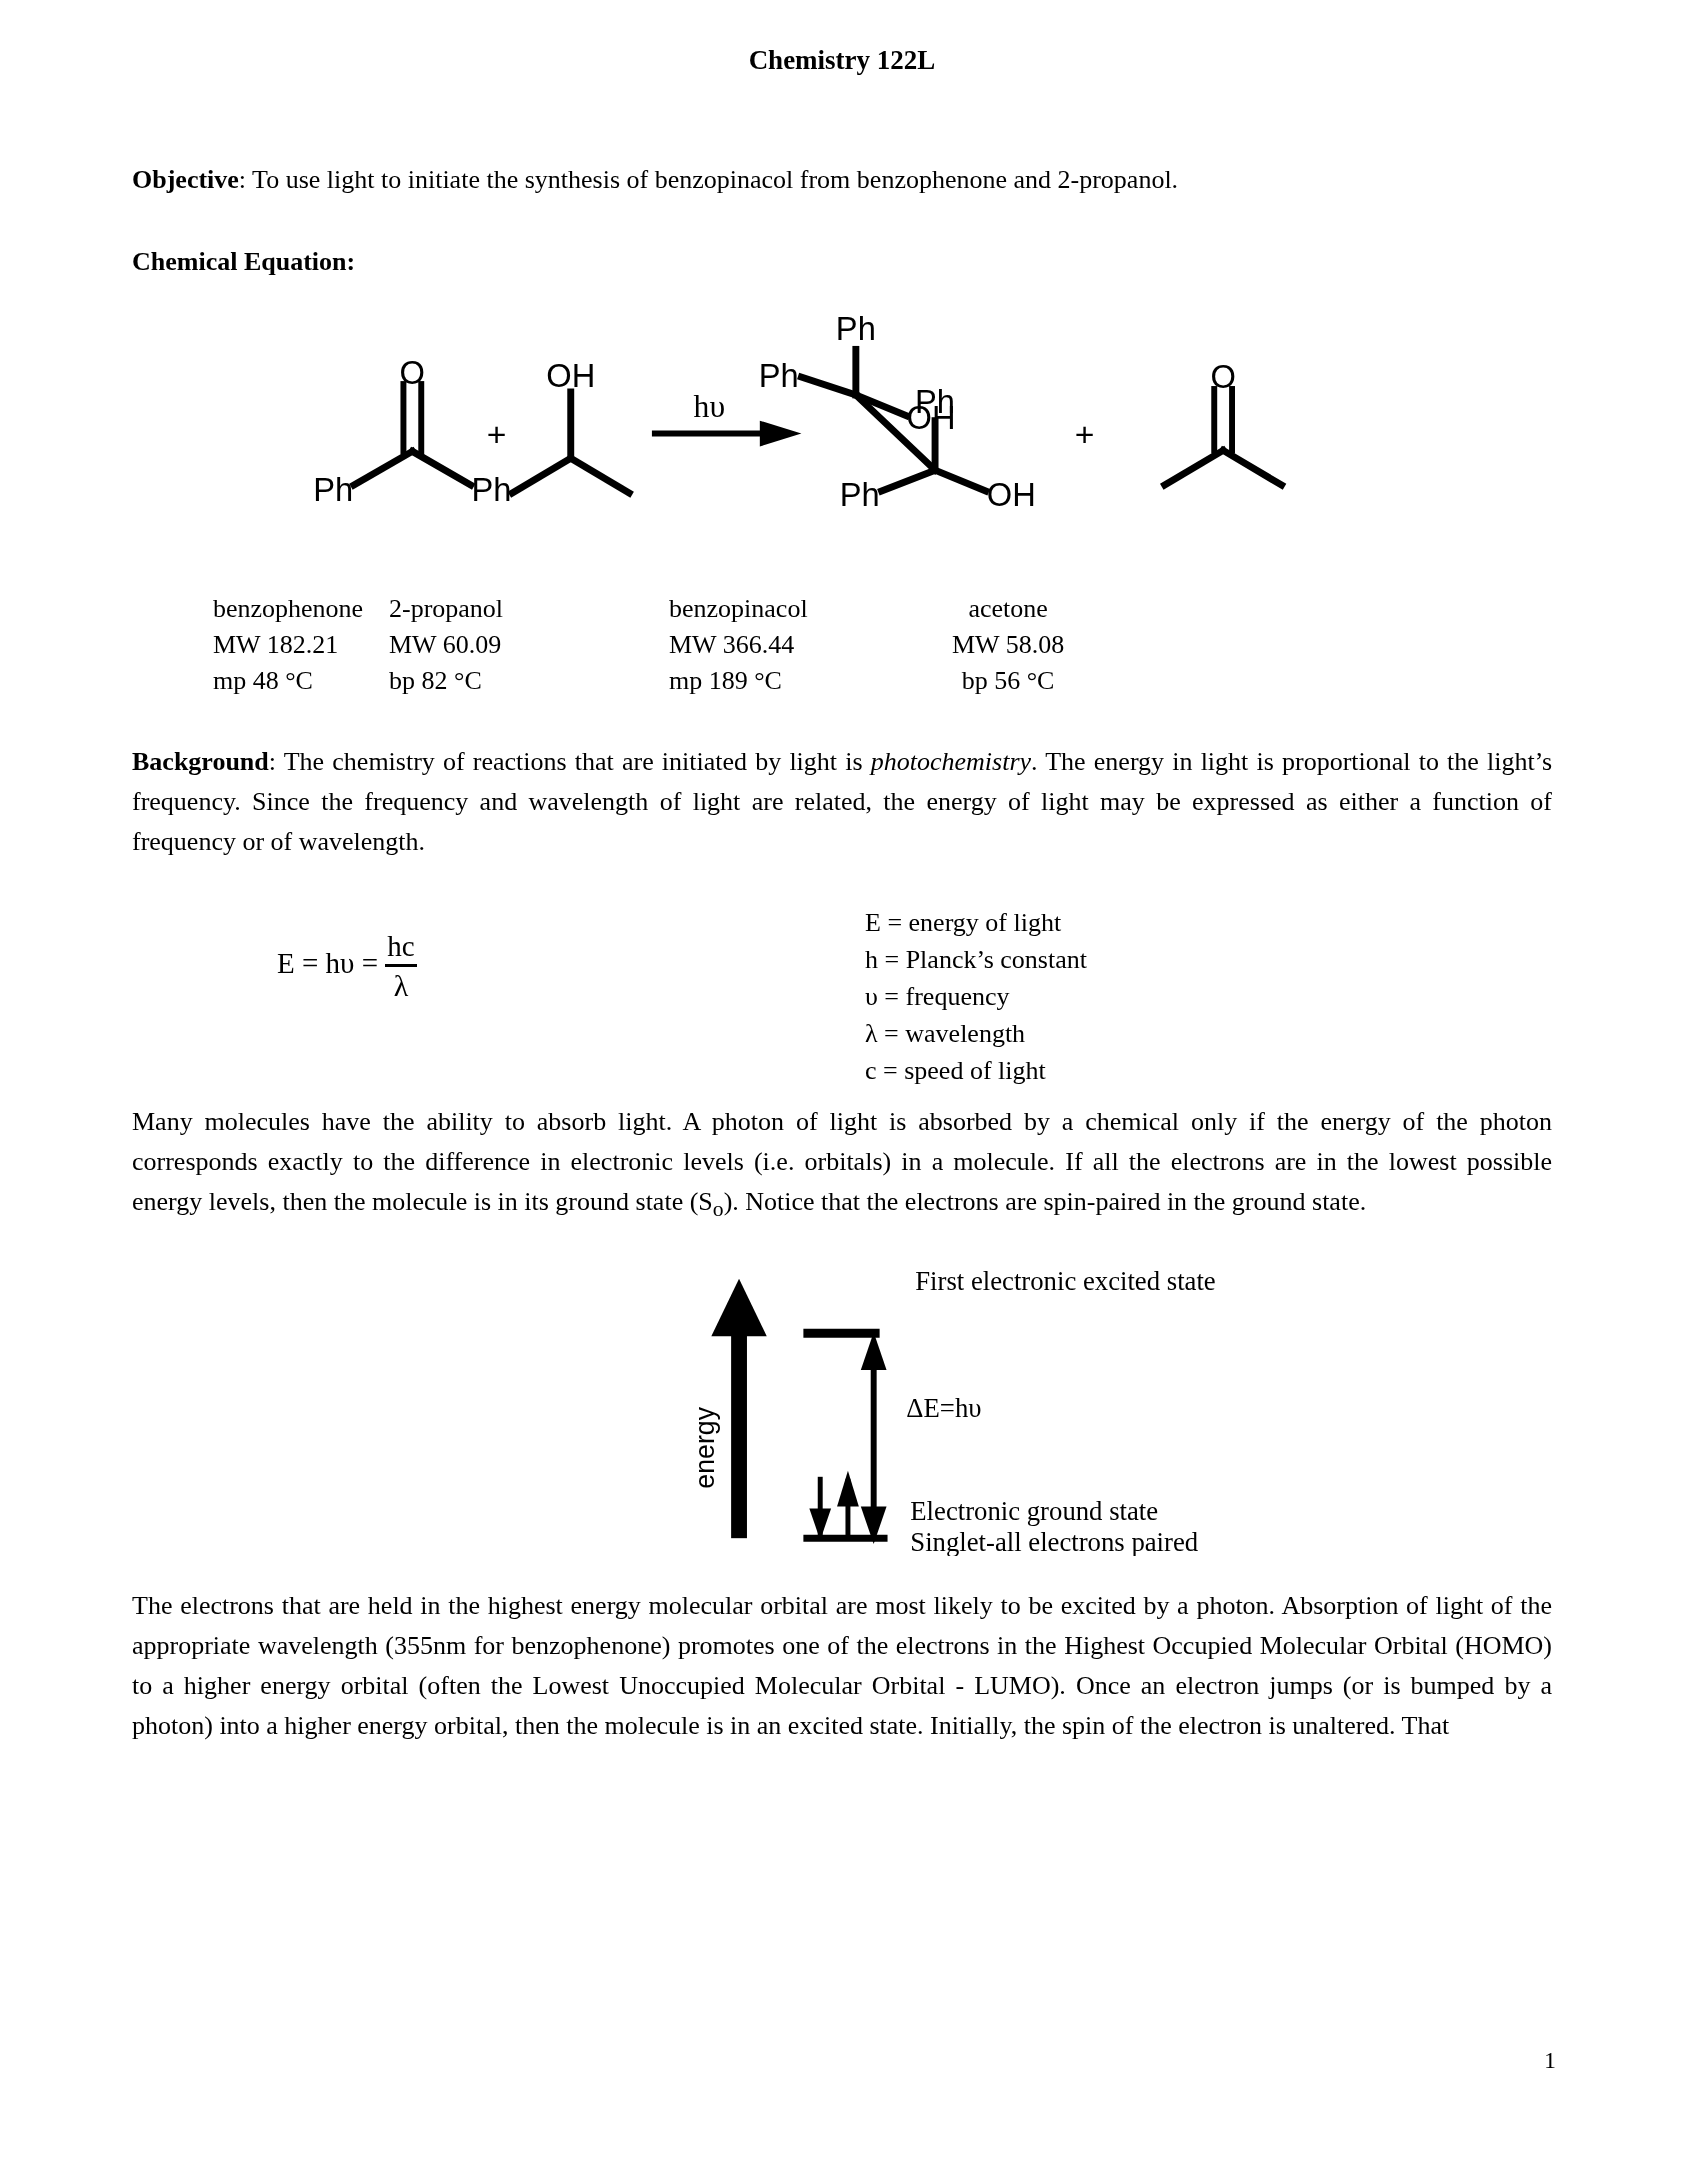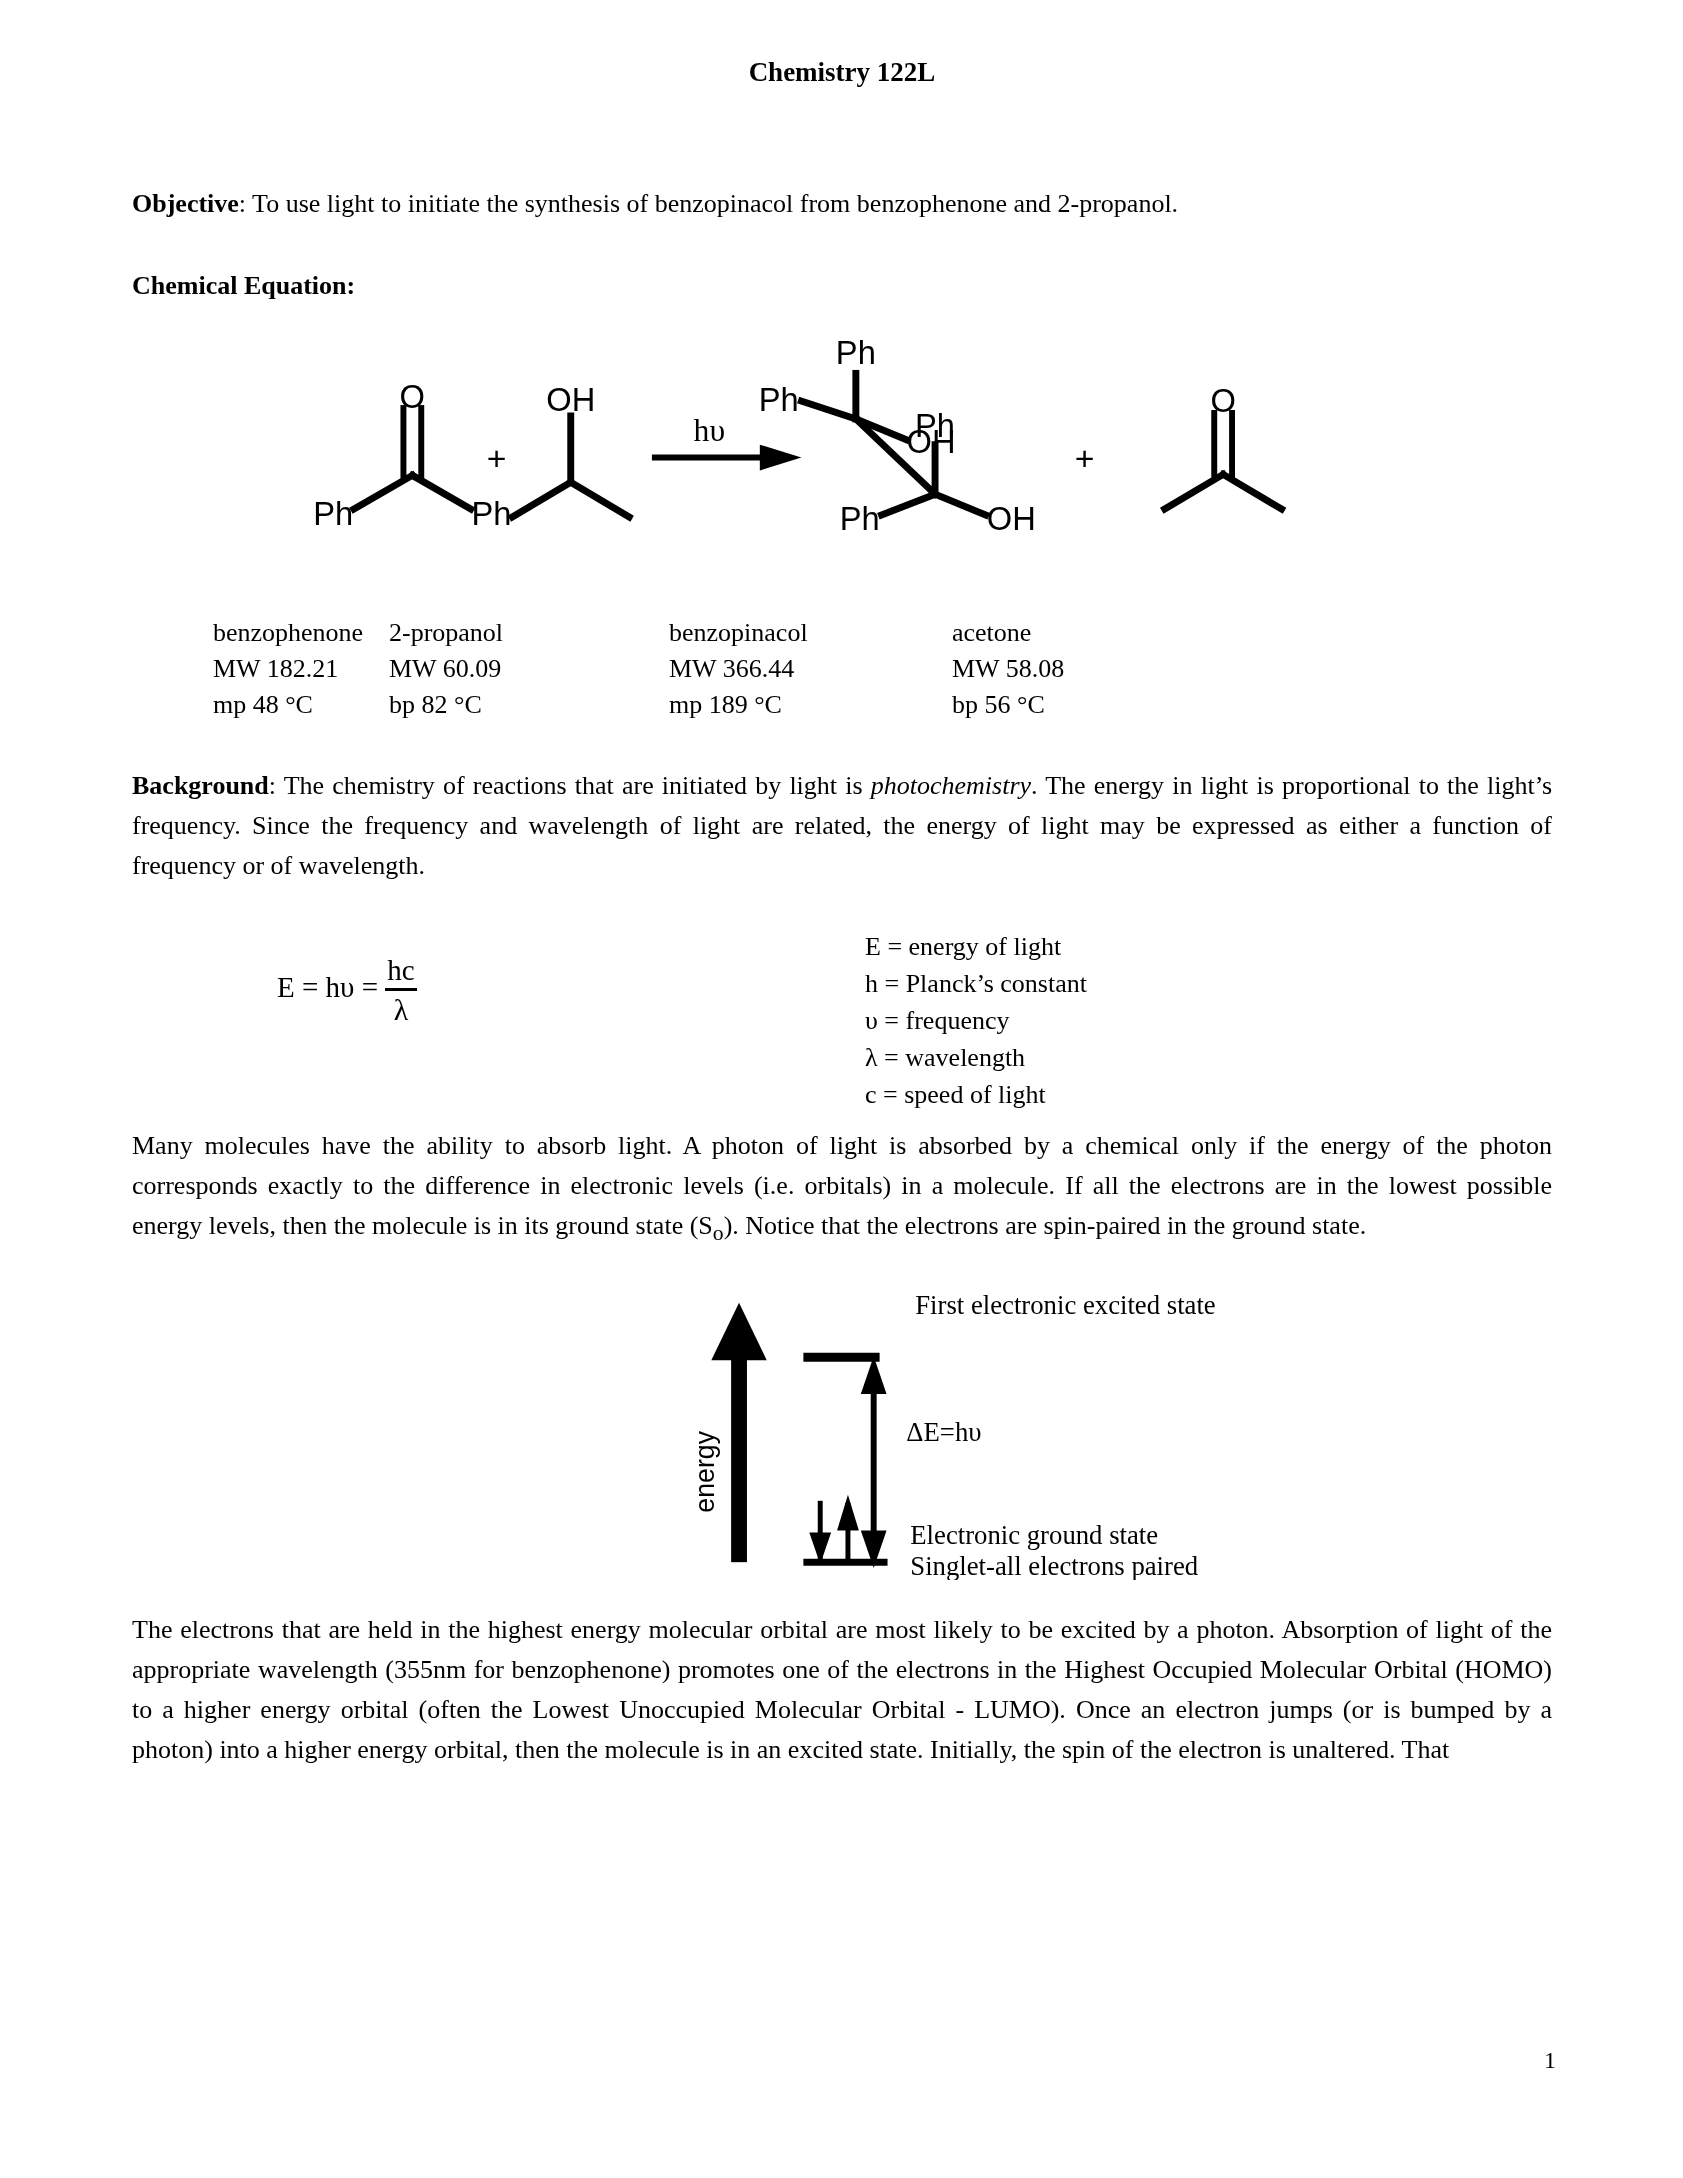--- a/index.html
+++ b/index.html
@@ -33,21 +33,21 @@
     font-weight: bold;
     text-align: center;
     margin: 0;
     padding-top: 127px;
     letter-spacing: 0.2px;
   }
   h2.doc-subtitle {
     font-size: 27px;
     font-weight: bold;
     text-align: center;
-    margin: 12px;
+    margin: 0;
     padding-top: 45px;
   }
   p.body-para {
     font-size: 26px;
     line-height: 40px;
     text-align: justify;
     margin: 0;
   }
   .lead-label { font-weight: bold; }
   .ital { font-style: italic; }
@@ -220,21 +220,21 @@
       <div class="cmp-label" style="left:257px; top:0;">
         <div>2-propanol</div>
         <div>MW 60.09</div>
         <div>bp 82 °C</div>
       </div>
       <div class="cmp-label" style="left:537px; top:0;">
         <div>benzopinacol</div>
         <div>MW 366.44</div>
         <div>mp 189 °C</div>
       </div>
-      <div class="cmp-label" style="left:820px; top:0;">
+      <div class="cmp-label" style="left:820px; top:0;text-align:center;">
         <div>acetone</div>
         <div>MW 58.08</div>
         <div>bp 56 °C</div>
       </div>
     </div>
 
     <div class="gap-md"></div>
 
     <p class="body-para">
       <span class="lead-label">Background</span><span>: </span><span>The chemistry of reactions that are initiated by light is </span><span class="ital">photochemistry</span><span>.  The energy in light is proportional to the light’s frequency.  Since the frequency and wavelength of light are related, the energy of light may be expressed as either a function of frequency or of wavelength.</span>

